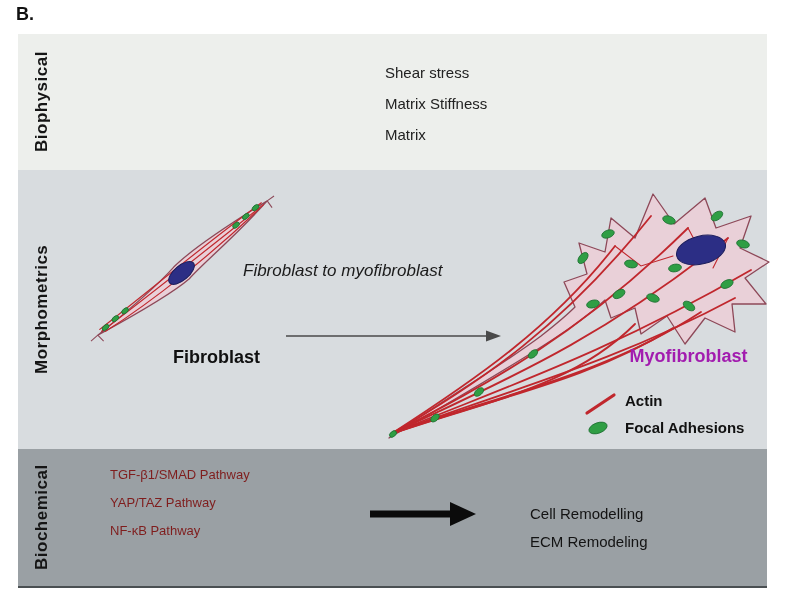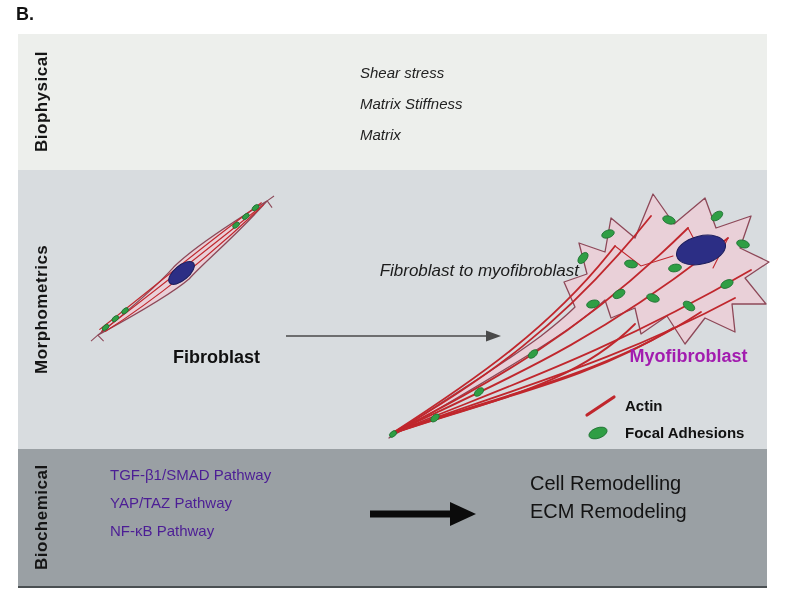--- a/index.html
+++ b/index.html
@@ -18,34 +18,34 @@
   .band{position:absolute;left:18px;width:749px;}
   .band1{top:34px;height:136px;background:var(--band1-bg);}
   .band2{top:170px;height:279px;background:var(--band2-bg);}
   .band3{top:449px;height:139px;background:var(--band3-bg);border-bottom:2px solid #4a4f52;}
   .vlabel{
     position:absolute;left:8px;top:0;height:100%;width:32px;
     display:flex;align-items:center;justify-content:center;
     writing-mode:vertical-rl;transform:rotate(180deg);
     font-weight:bold;font-size:17px;color:#151515;letter-spacing:.5px;
   }
-  .stimuli{position:absolute;left:342px;top:23px;font-size:15px;color:#222;font-style:italic;}
+  .stimuli{position:absolute;left:367px;top:23px;font-size:15px;color:#222;}
   .stimuli .stim{height:31px;line-height:31px;}
   .fibro-svg{position:absolute;left:72px;top:25px;width:185px;height:148px;}
   .fibro-label{position:absolute;left:42px;top:177px;width:200px;text-align:right;font-weight:bold;font-size:18px;color:#101010;}
-  .transition-text{position:absolute;left:225px;top:88px;width:336px;text-align:right;font-style:italic;font-size:17px;line-height:26px;color:#1b1b1b;}
+  .transition-text{position:absolute;left:225px;top:88px;width:336px;text-align:left;font-style:italic;font-size:17px;line-height:26px;color:#1b1b1b;}
   .fmt-arrow{position:absolute;left:268px;top:158px;width:215px;height:16px;}
   .myo-svg{position:absolute;left:365px;top:16px;width:392px;height:262px;}
   .myo-label{position:absolute;left:578px;top:176px;width:185px;text-align:center;font-weight:bold;font-size:18px;color:#a21caf;}
   .legend{position:absolute;left:566px;top:222px;}
-  .legend-row{display:flex;align-items:center;gap:7px;height:27px;font-weight:bold;font-size:15px;color:#111;}
+  .legend-row{display:flex;align-items:flex-start;gap:7px;height:27px;font-weight:bold;font-size:15px;color:#111;}
   .legend-icon{flex:0 0 auto;display:block;}
-  .pathways{position:absolute;left:92px;top:12px;font-size:15px;color:#4c1d95;}
+  .pathways{position:absolute;left:92px;top:12px;font-size:13px;color:#7f1d1d;}
   .pathways .pathway{height:28px;line-height:28px;}
-  .outcomes{position:absolute;left:512px;top:20px;font-size:20px;color:#131313;}
+  .outcomes{position:absolute;left:512px;top:51px;font-size:15px;color:#131313;}
   .outcomes .outcome{height:28px;line-height:28px;}
   .bio-arrow{position:absolute;left:352px;top:52px;width:106px;height:26px;}
   
   .cell-body{fill:var(--cell-pink);stroke:#8d4858;stroke-width:1.3;stroke-linejoin:round;}
   .actin-line{stroke:var(--actin-red);fill:none;stroke-linecap:round;}
   .fa{fill:var(--adhesion-green);stroke:#1d7032;stroke-width:.8;}
   .nucleus{fill:var(--nucleus-blue);stroke:#1c1e5c;stroke-width:1;}
 </style>
 </head>
 <body>

